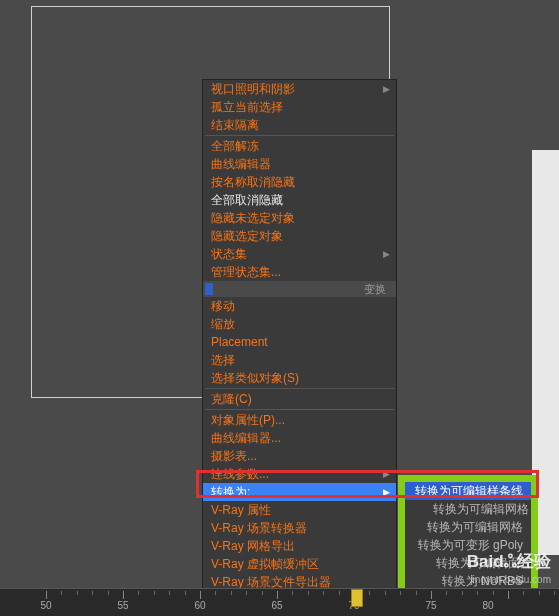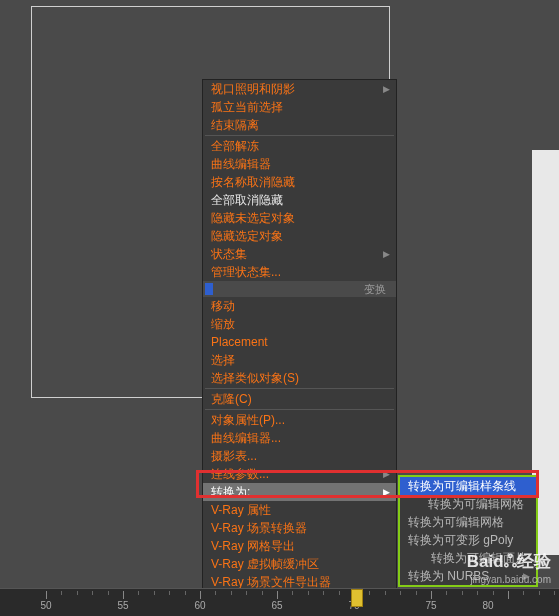--- a/index.html
+++ b/index.html
@@ -47,21 +47,21 @@
     white-space: nowrap;
   }
   .menu-item.has-arrow::after {
     content: "▶";
     position: absolute;
     right: 6px;
     font-size: 9px;
     color: #888;
   }
   .menu-item.highlighted {
-    background: #737373;
+    background: #3b82f6;
     color: #fff;
     text-decoration: underline;
   }
   .menu-item.highlighted.has-arrow::after { color: #fff; }
   .menu-item.white-text { color: #e8e8e8; }
   .menu-sep {
     height: 1px;
     background: #555;
     margin: 1px 2px;
   }
@@ -83,21 +83,22 @@
     width: 8px;
     height: 12px;
     background: #2e5fcf;
   }
   .submenu {
     position: absolute;
     left: 398px;
     top: 475px;
     width: 140px;
     background: #3a3a3a;
-    border: 2px solid #84cc16;
+    border: 7px solid #84cc16;
+    text-align: right;
   }
   .sub-item {
     height: 18px;
     line-height: 18px;
     padding: 0 8px;
     color: #b8b8b8;
     white-space: nowrap;
   }
   .sub-item.highlighted { background: #2e5fcf; color: #fff; }
   .sub-item.has-arrow::after {

